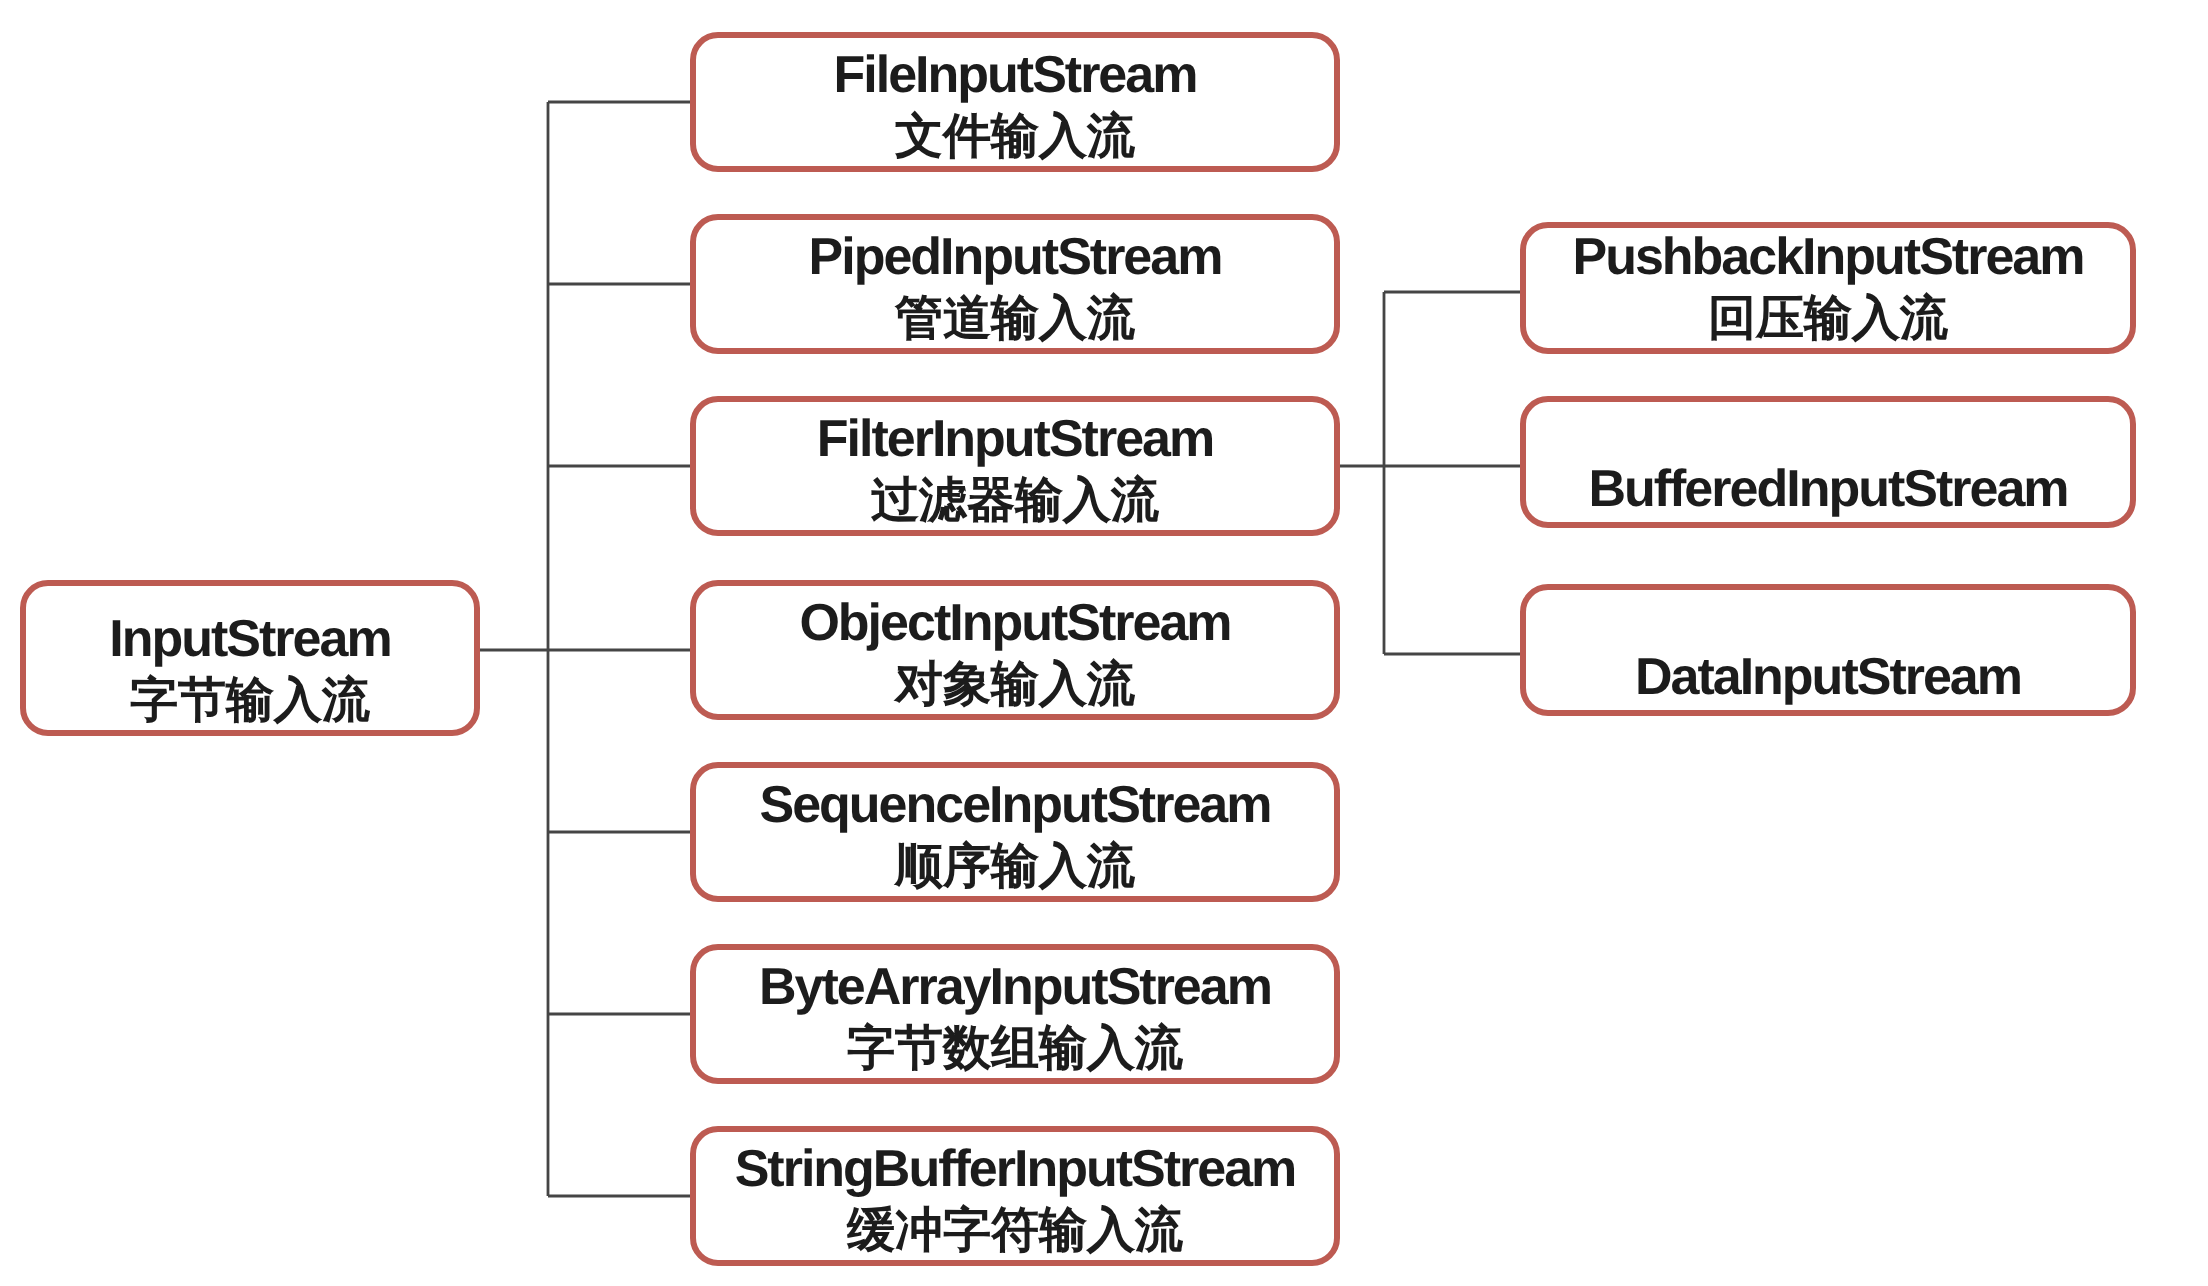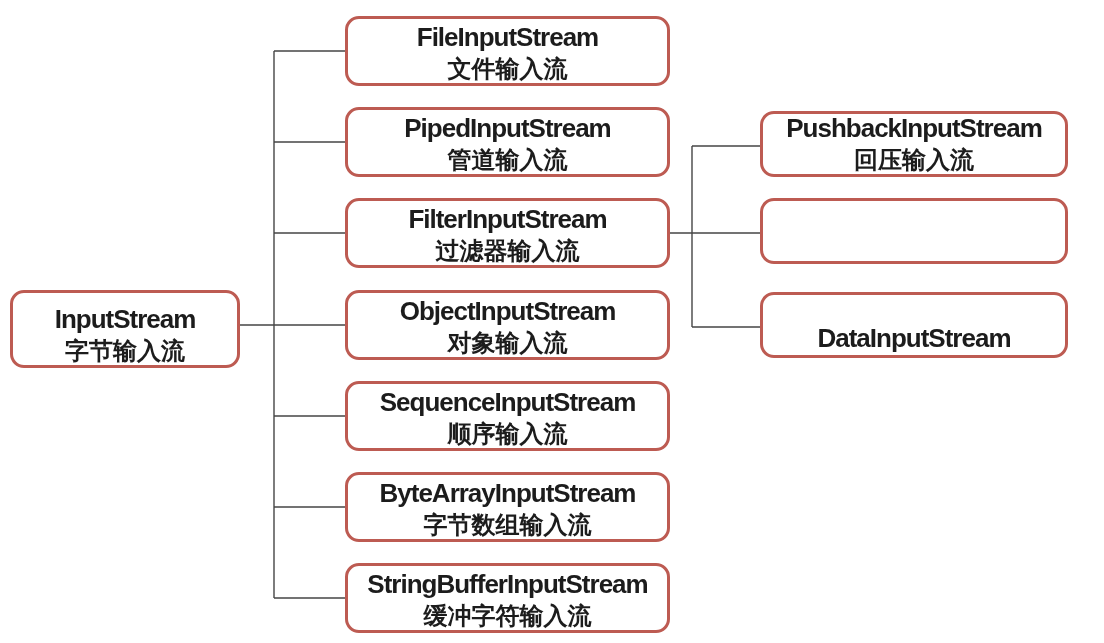--- a/index.html
+++ b/index.html
@@ -102,18 +102,19 @@
   <div class="node mid-node" style="top:563px">
     <span class="en">StringBufferInputStream</span>
     <span class="zh">缓冲字符输入流</span>
   </div>
 
   <div class="node right-node" style="top:111px">
     <span class="en">PushbackInputStream</span>
     <span class="zh">回压输入流</span>
   </div>
   <div class="node right-node" style="top:198px">
+    <span class="en">BufferedInputStream</span>
   </div>
   <div class="node right-node" style="top:292px">
     <span class="en">DataInputStream</span>
   </div>
 
 </div>
 
 </body></html>

